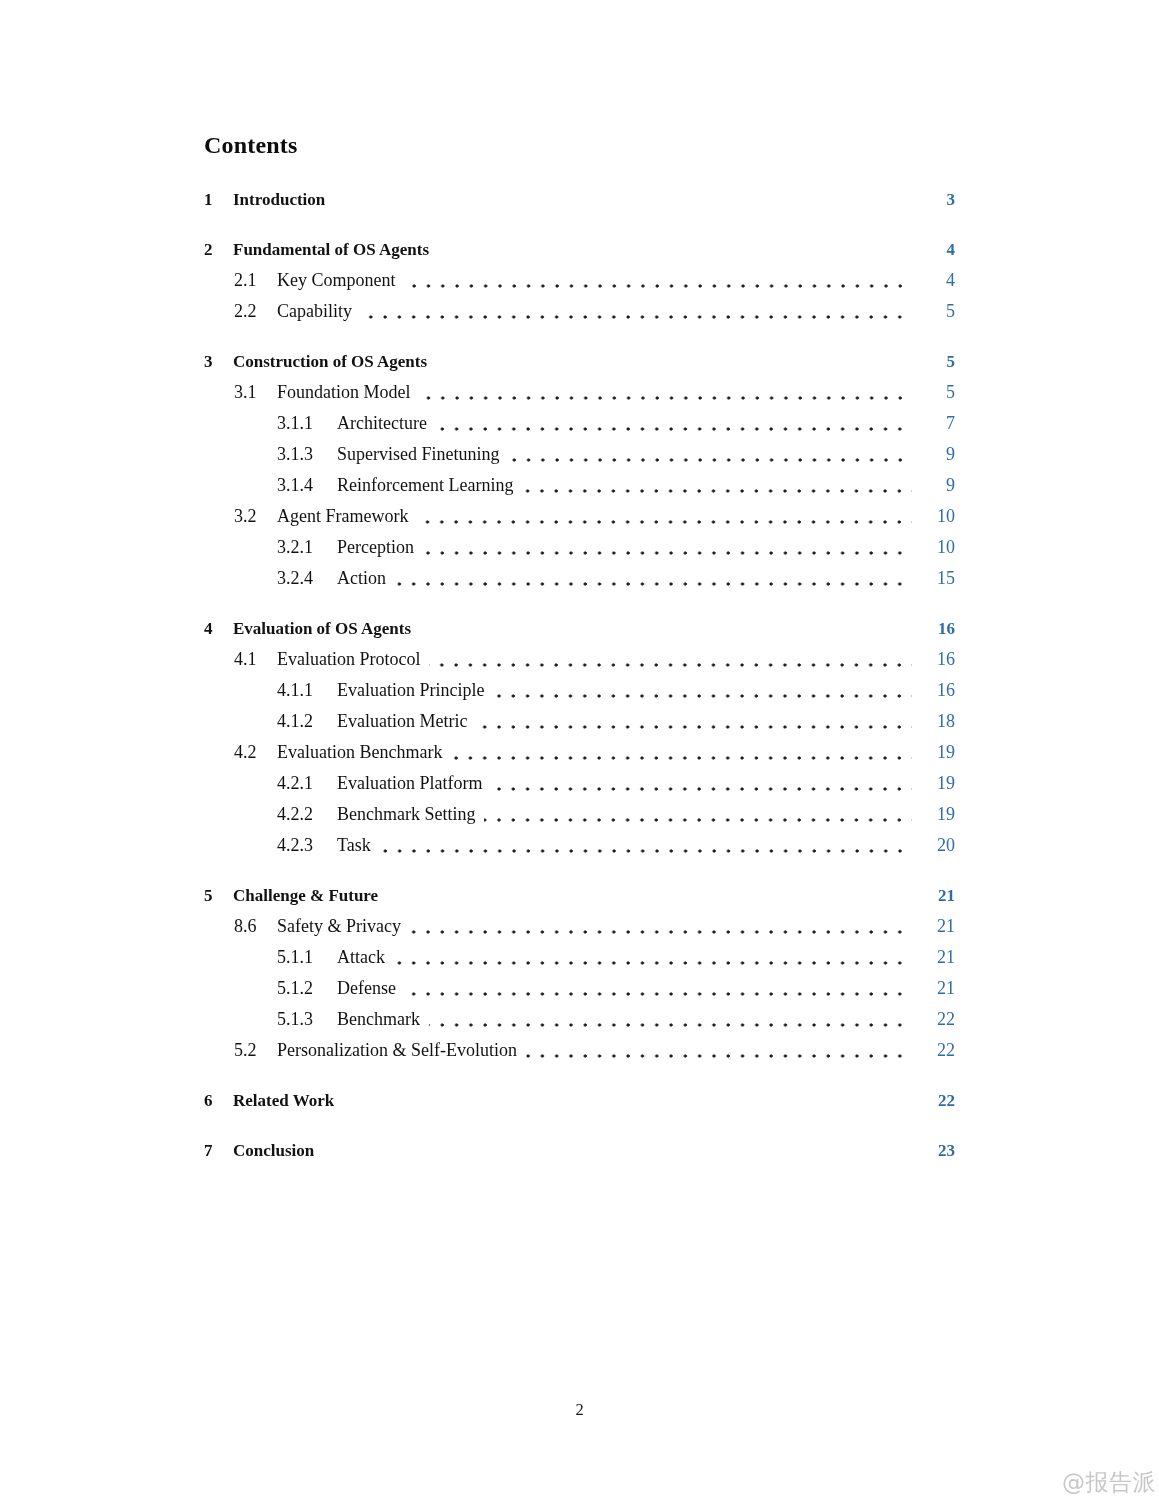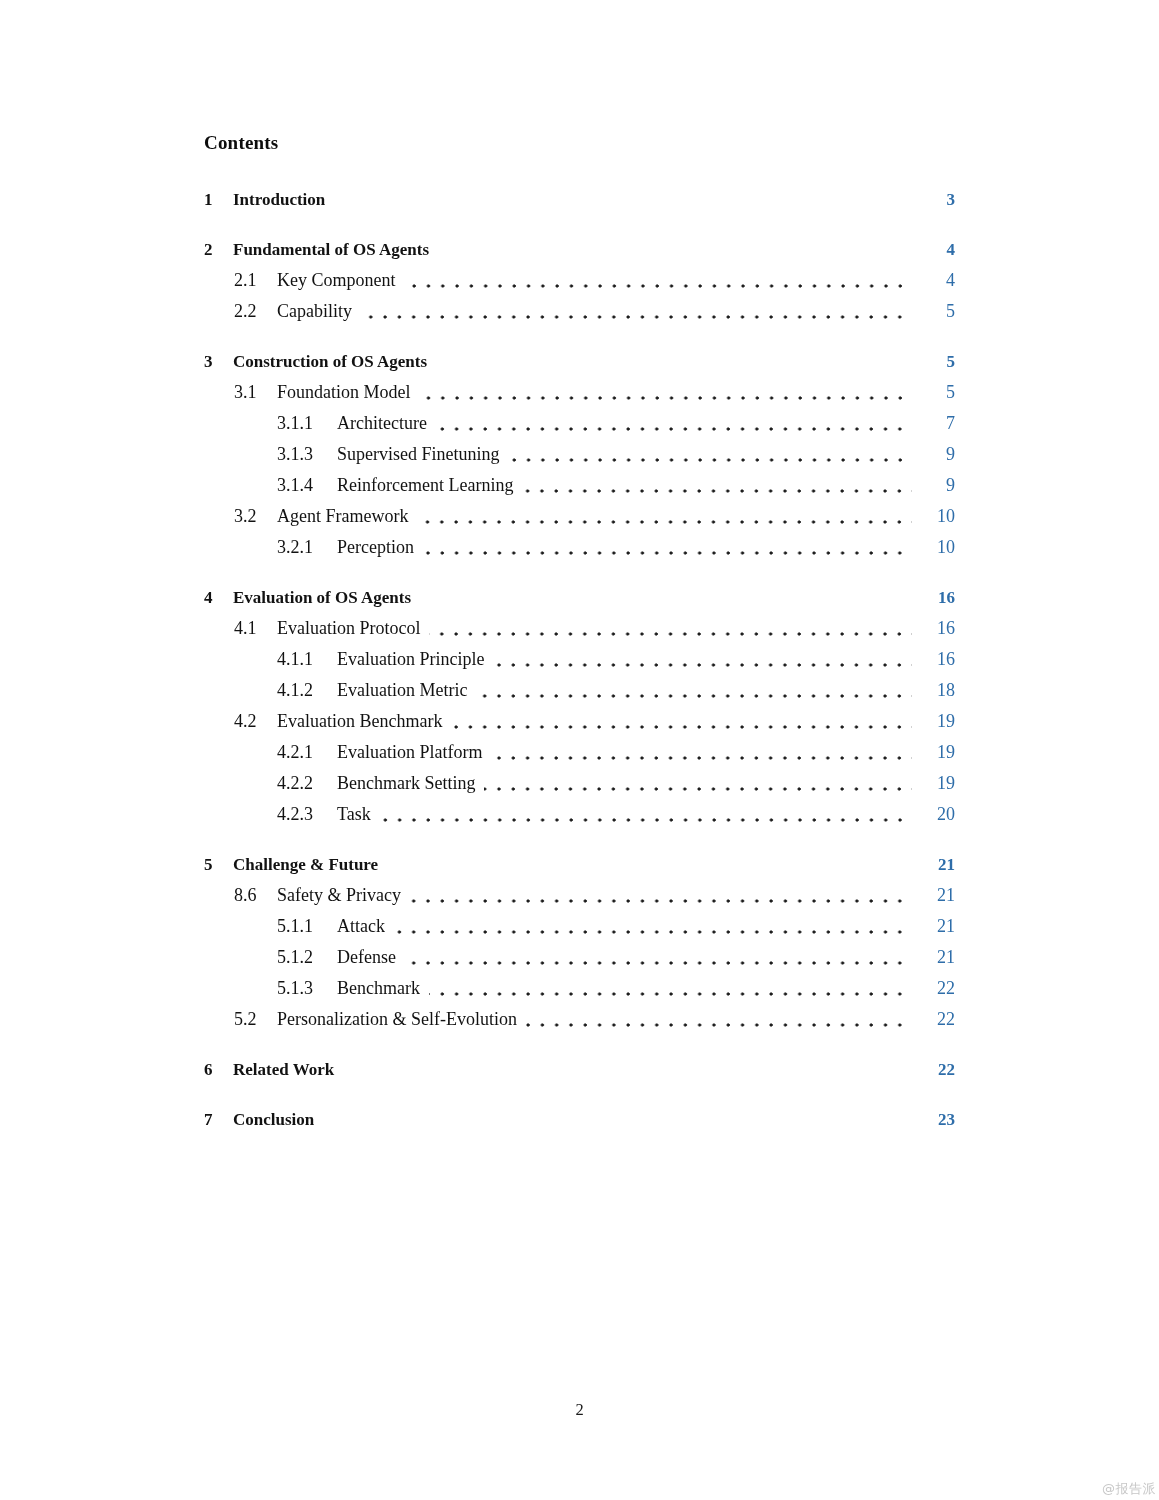--- a/index.html
+++ b/index.html
@@ -10,21 +10,21 @@
     font-family: "Liberation Serif", "DejaVu Serif", serif;
     color: #121212;
     overflow: hidden;
   }
   .doc { position: absolute; inset: 0; background: #ffffff; }
 
   .title {
     position: absolute;
     left: 204px;
     top: 132px;
-    font-size: 19px;
+    font-size: 24px;
     font-weight: bold;
     letter-spacing: 0.2px;
     color: #0d0d0d;
   }
 
   .toc {
     position: absolute;
     left: 204px;
     top: 184px;
     width: 751px;
@@ -76,21 +76,21 @@
     top: 1400px;
     text-align: center;
     font-size: 16.5px;
     color: #1a1a1a;
   }
 
   .watermark {
     position: absolute;
     right: 3px;
     bottom: 2px;
-    font-size: 13px;
+    font-size: 23px;
     color: #c7c7c7;
     font-family: "DejaVu Sans", "Liberation Sans", sans-serif;
     letter-spacing: 0.5px;
   }
 </style>
 </head>
 <body style="--link-color: #2e6da9;">
 
 <div class="doc">
   <h1 class="title">Contents</h1>
@@ -153,20 +153,26 @@
     <span class="num">3.2</span>
     <span class="ttl">Agent Framework</span>
     <span class="dots"></span>
     <span class="pg">10</span>
   </div>
       <div class="row lvl2">
     <span class="num">3.2.1</span>
     <span class="ttl">Perception</span>
     <span class="dots"></span>
     <span class="pg">10</span>
+  </div>
+      <div class="row lvl2">
+    <span class="num">3.2.4</span>
+    <span class="ttl">Action</span>
+    <span class="dots"></span>
+    <span class="pg">15</span>
   </div>
       <div class="row lvl0 sec">
     <span class="num">4</span>
     <span class="ttl">Evaluation of OS Agents</span>
     <span class="dots"></span>
     <span class="pg">16</span>
   </div>
       <div class="row lvl1">
     <span class="num">4.1</span>
     <span class="ttl">Evaluation Protocol</span>

